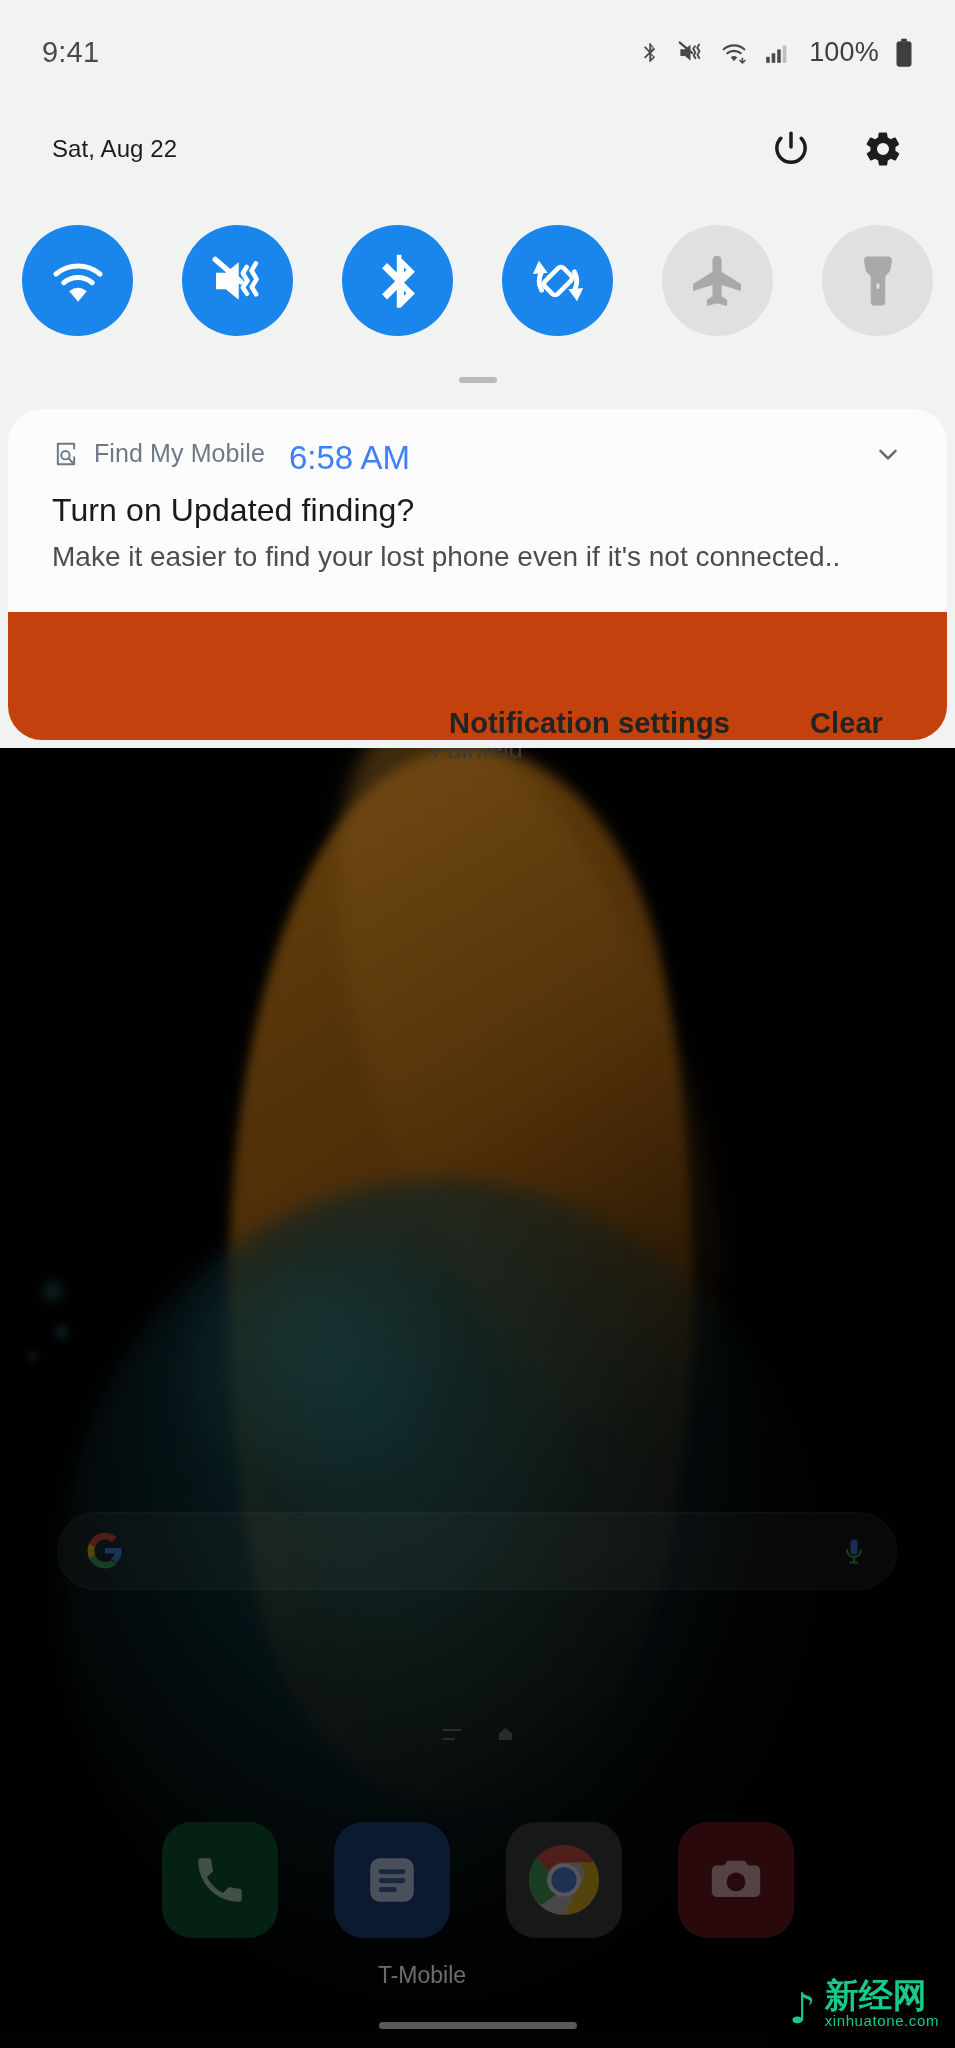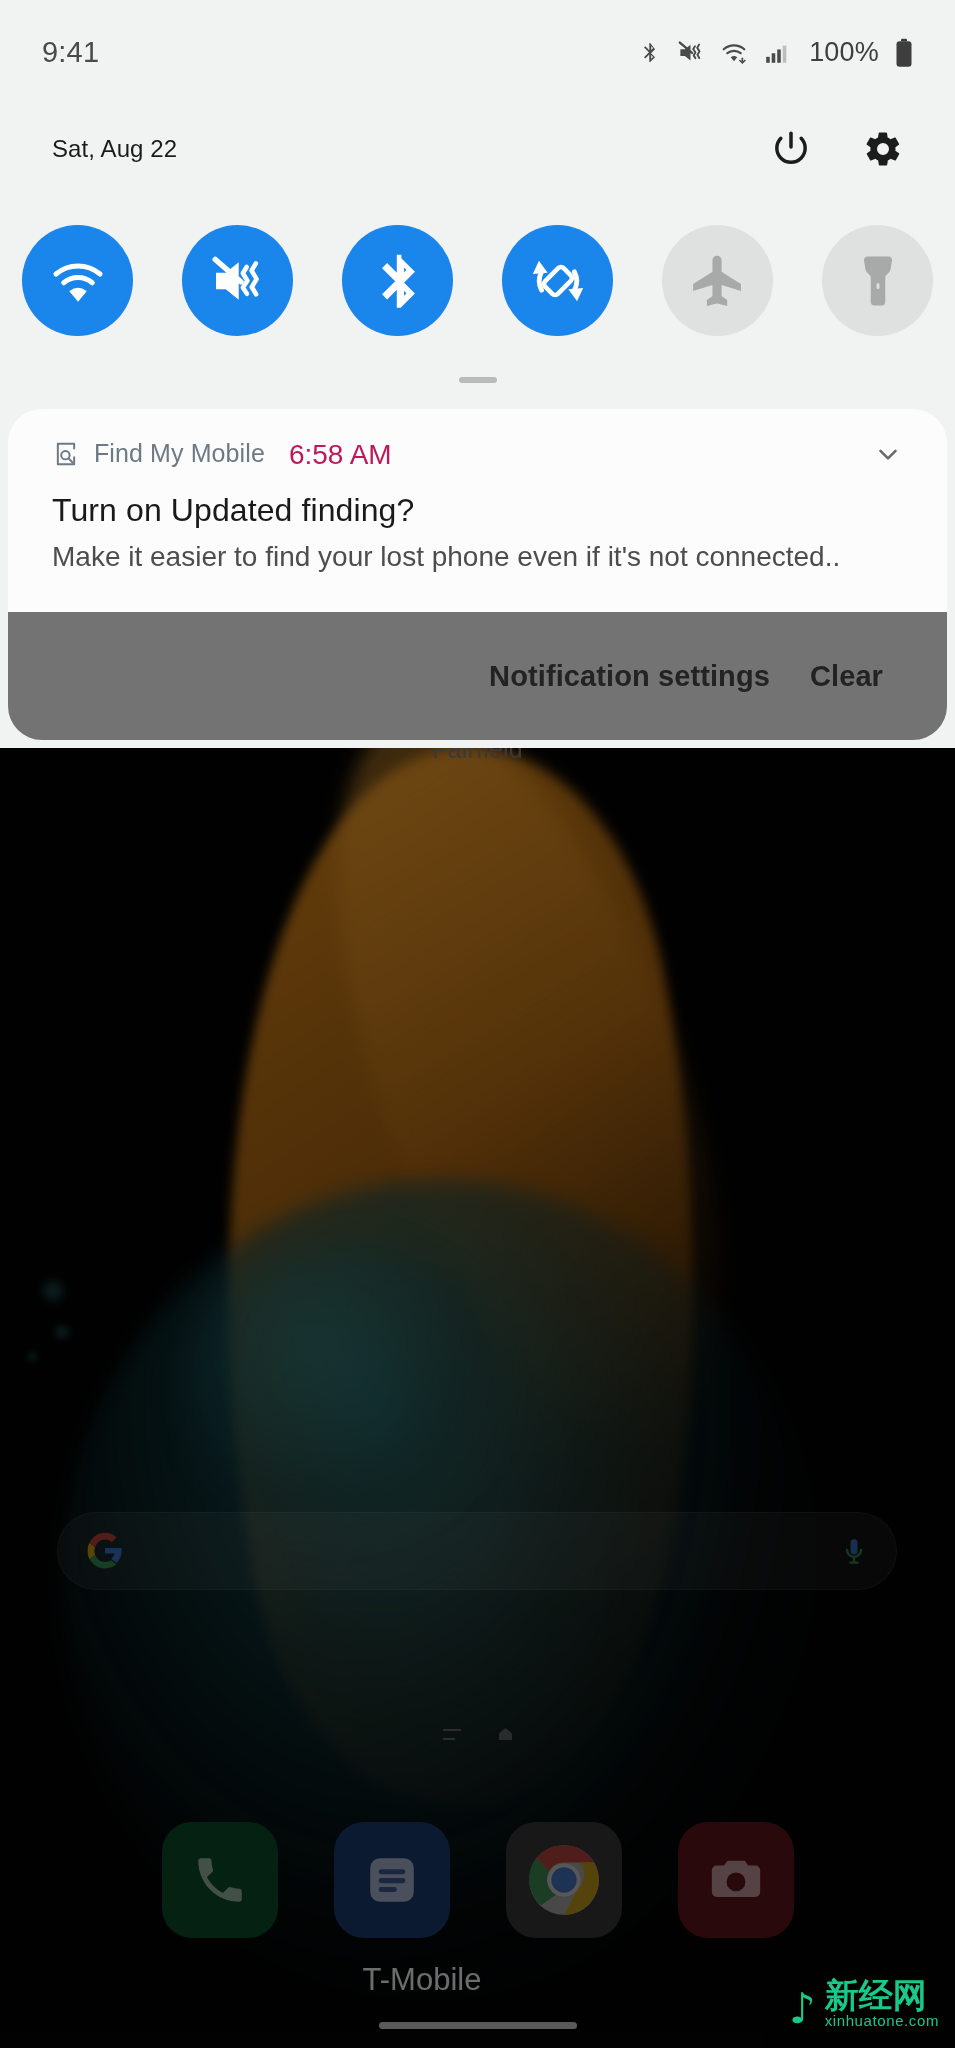--- a/index.html
+++ b/index.html
@@ -162,21 +162,21 @@
   }
   .dock-icon.phone    { background:#0b3d22; }
   .dock-icon.messages { background:#16305c; }
   .dock-icon.chrome   { background:#2e2e2e; }
   .dock-icon.camera   { background:#4e1118; }
   .dock-icon svg { opacity:.55; }
 
   #carrier {
     position:absolute; left:0; top:1962px; width:803px;
     text-align:center;
-    color:#d8d8d8; font-size:31px; opacity:.92;padding-left:41px;
+    color:#d8d8d8; font-size:23px; opacity:.92;padding-left:41px;
   }
   #gesture-bar {
     position:absolute; left:50%; transform:translateX(-50%);
     top:2022px; width:198px; height:7px;
     border-radius:4px; background:rgba(230,230,230,0.72);
   }
   #scrim {
     position:absolute; inset:0;
     background:rgba(0,0,0,0.46);
     pointer-events:none;
@@ -260,43 +260,43 @@
     padding:30px 44px 0 44px;
   }
   #notif-card .n-head {
     display:flex; gap:14px;
     height:34px;
   }
   #notif-card .n-app {
     font-size:25px; color:#6d7a86; letter-spacing:0.1px;
   }
   #notif-card .n-time {
-    font-size:28px; color:#be185d; margin-left:10px;
+    font-size:33px; color:#3b82f6; margin-left:10px;
   }
   #notif-card .n-chevron {
     margin-left:auto; display:block;
   }
   #notif-card .n-title {
     margin-top:19px;
     font-size:32px; color:#1a1a1a; letter-spacing:0.1px;
   }
   #notif-card .n-body {
     margin-top:12px;
     font-size:28px; color:#4d4d4d;
     white-space:nowrap; overflow:hidden;
   }
 
   
   #notif-actions {
     position:absolute; left:8px; top:612px;
     width:939px; height:128px;
-    background:#737373;
+    background:#c2410c;
     border-radius:0 0 34px 34px;
-    display:flex; align-items:center; justify-content:flex-end;
-    gap:40px;
+    display:flex; align-items:flex-end; justify-content:flex-end;
+    gap:80px;
     padding-right:64px;
   }
   #notif-actions .act {
     font-size:29px; font-weight:bold; color:#232323;
     letter-spacing:0.1px;
   }
 
   
   #watermark {
     position:absolute; right:16px; bottom:18px;

